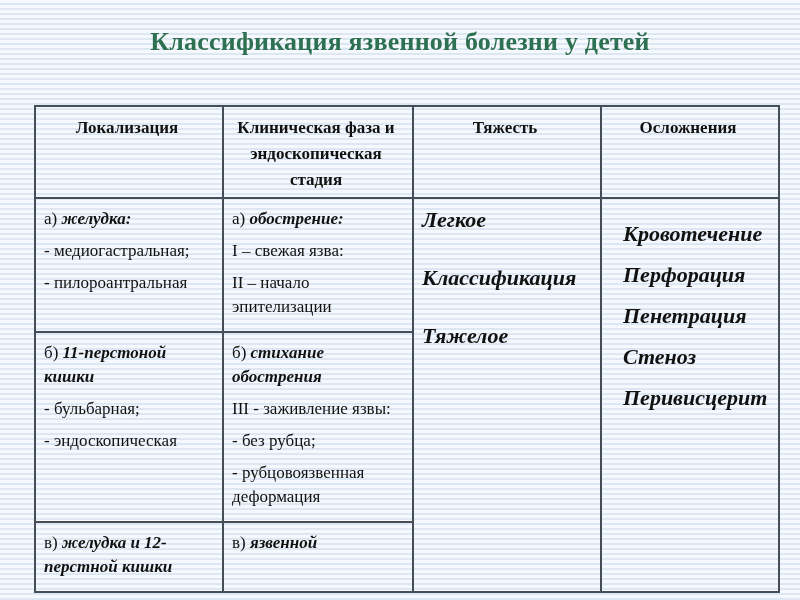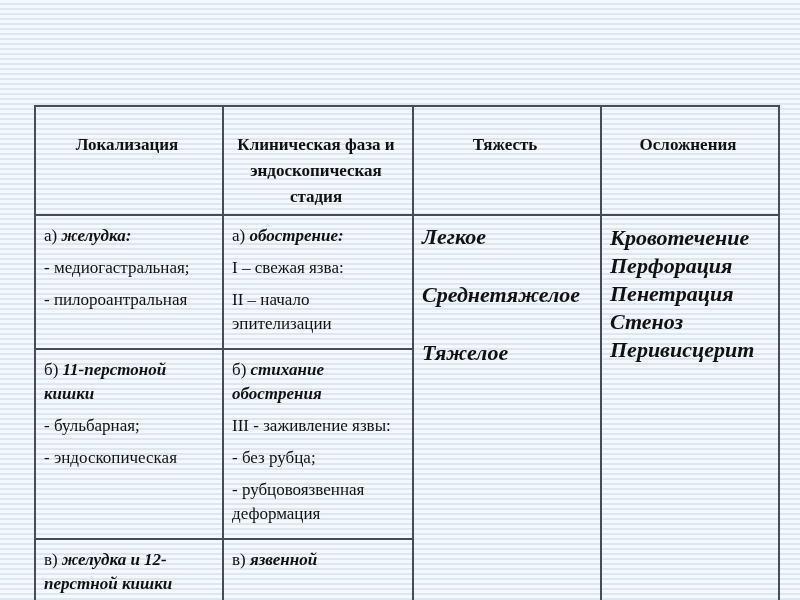--- a/index.html
+++ b/index.html
@@ -43,42 +43,43 @@
     border: 2px solid #454d57;
     vertical-align: top;
     padding: 8px 12px 4px 8px;
     font-size: 17px;
     line-height: 24px;
   }
   .clf th {
     font-weight: bold;
     text-align: center;
     line-height: 26px;
-    padding-top: 25px;
+    padding-top: 8px;
   }
   tr.hrow  { height: 79px; }
   tr.row-a { height: 126px; }
   tr.row-b { height: 190px; }
   tr.row-v { height: 70px; }
 
   .clf p { margin: 0 0 8px 0; }
   .pfx { font-weight: normal; font-style: normal; }
   .lbl { font-weight: bold; font-style: italic; }
 
   td.sev p, td.compl p { font-weight: bold; font-style: italic; font-size: 22px; }
   td.sev   { padding-top: 10px; }
   td.sev p { line-height: 22px; margin: 0 0 36px 0; }
-  td.compl p { line-height: 28px; margin: 0; font-family: Liberation Serif, serif; }
+  td.compl p { line-height: 28px; margin: 13px; font-family: Liberation Serif, serif; }
 </style>
 </head>
 <body>
 
 <div class="slide">
 
   <div class="title-block">
+    <div class="title-line1">Классификация язвенной болезни у детей</div>
   </div>
 
   <table class="clf">
     <colgroup>
       <col style="width:188px">
       <col style="width:190px">
       <col style="width:188px">
       <col style="width:178px">
     </colgroup>
     <tbody>
@@ -95,21 +96,21 @@
           <p class="item">- медиогастральная;</p>
           <p class="item">- пилороантральная</p>
         </td>
         <td>
           <p class="lead"><span class="pfx">а)</span> <span class="lbl">обострение:</span></p>
           <p class="item">I – свежая язва:</p>
           <p class="item">II – начало эпителизации</p>
         </td>
         <td class="sev" rowspan="3">
           <p>Легкое</p>
-          <p>Среднетяжелое</p>
+          <p>Классификация</p>
           <p>Тяжелое</p>
         </td>
         <td class="compl" rowspan="3">
           <p>Кровотечение</p>
           <p>Перфорация</p>
           <p>Пенетрация</p>
           <p>Стеноз</p>
           <p>Перивисцерит</p>
         </td>
       </tr>

